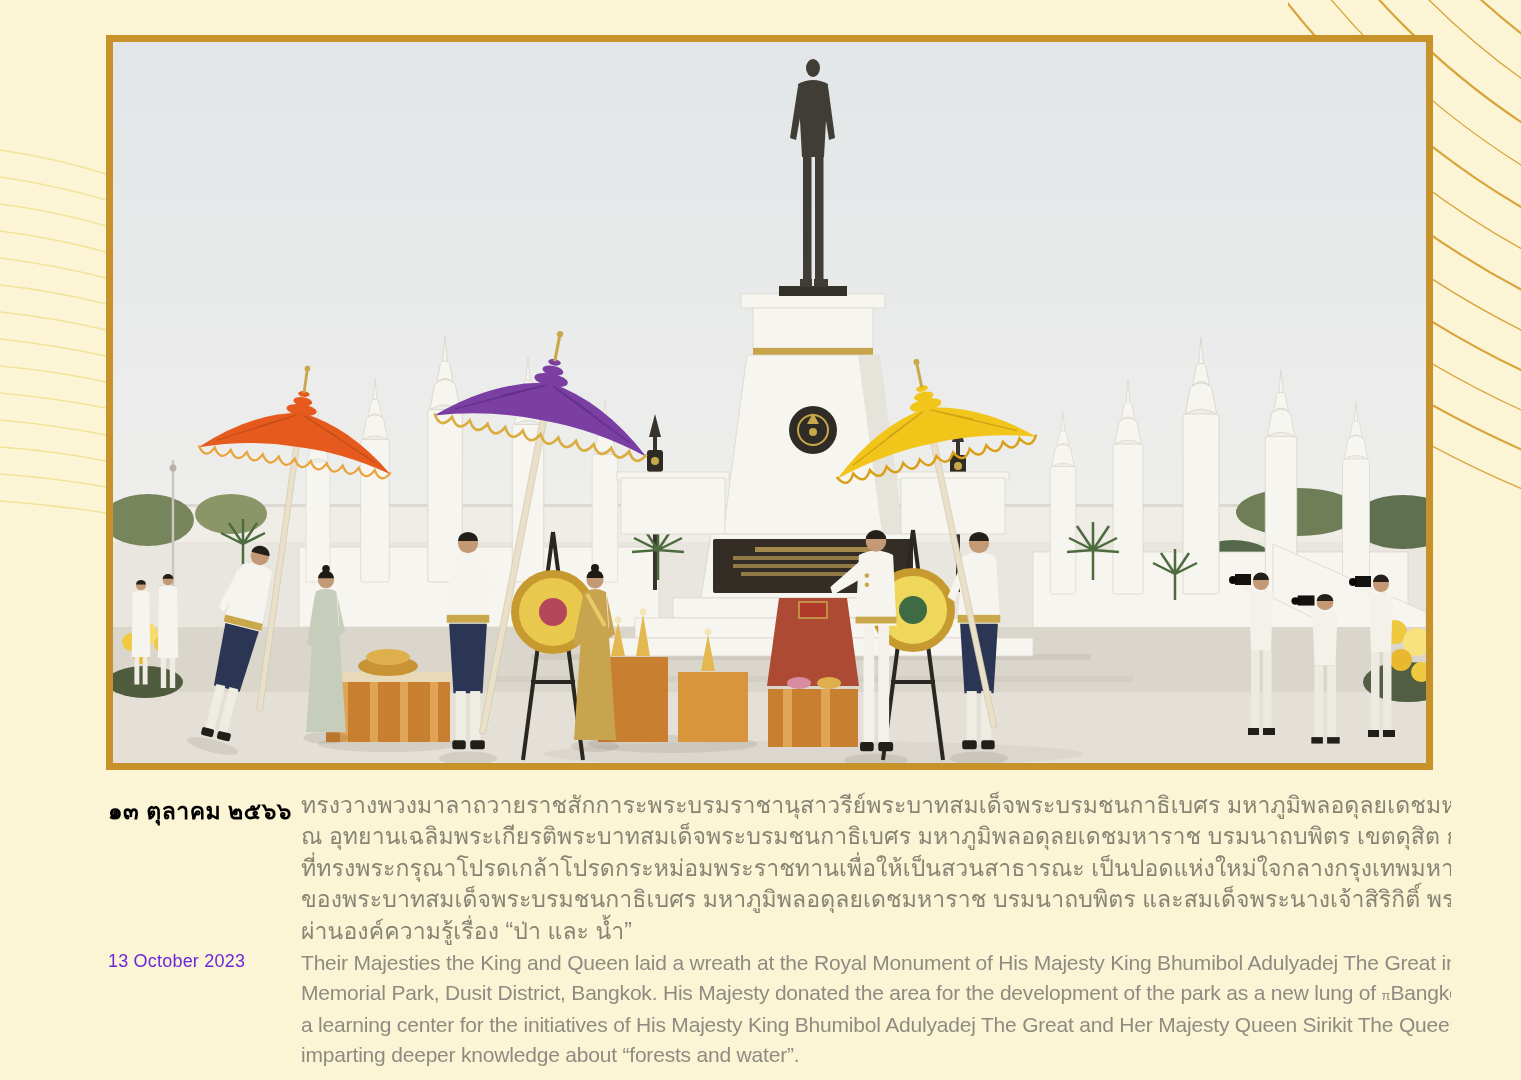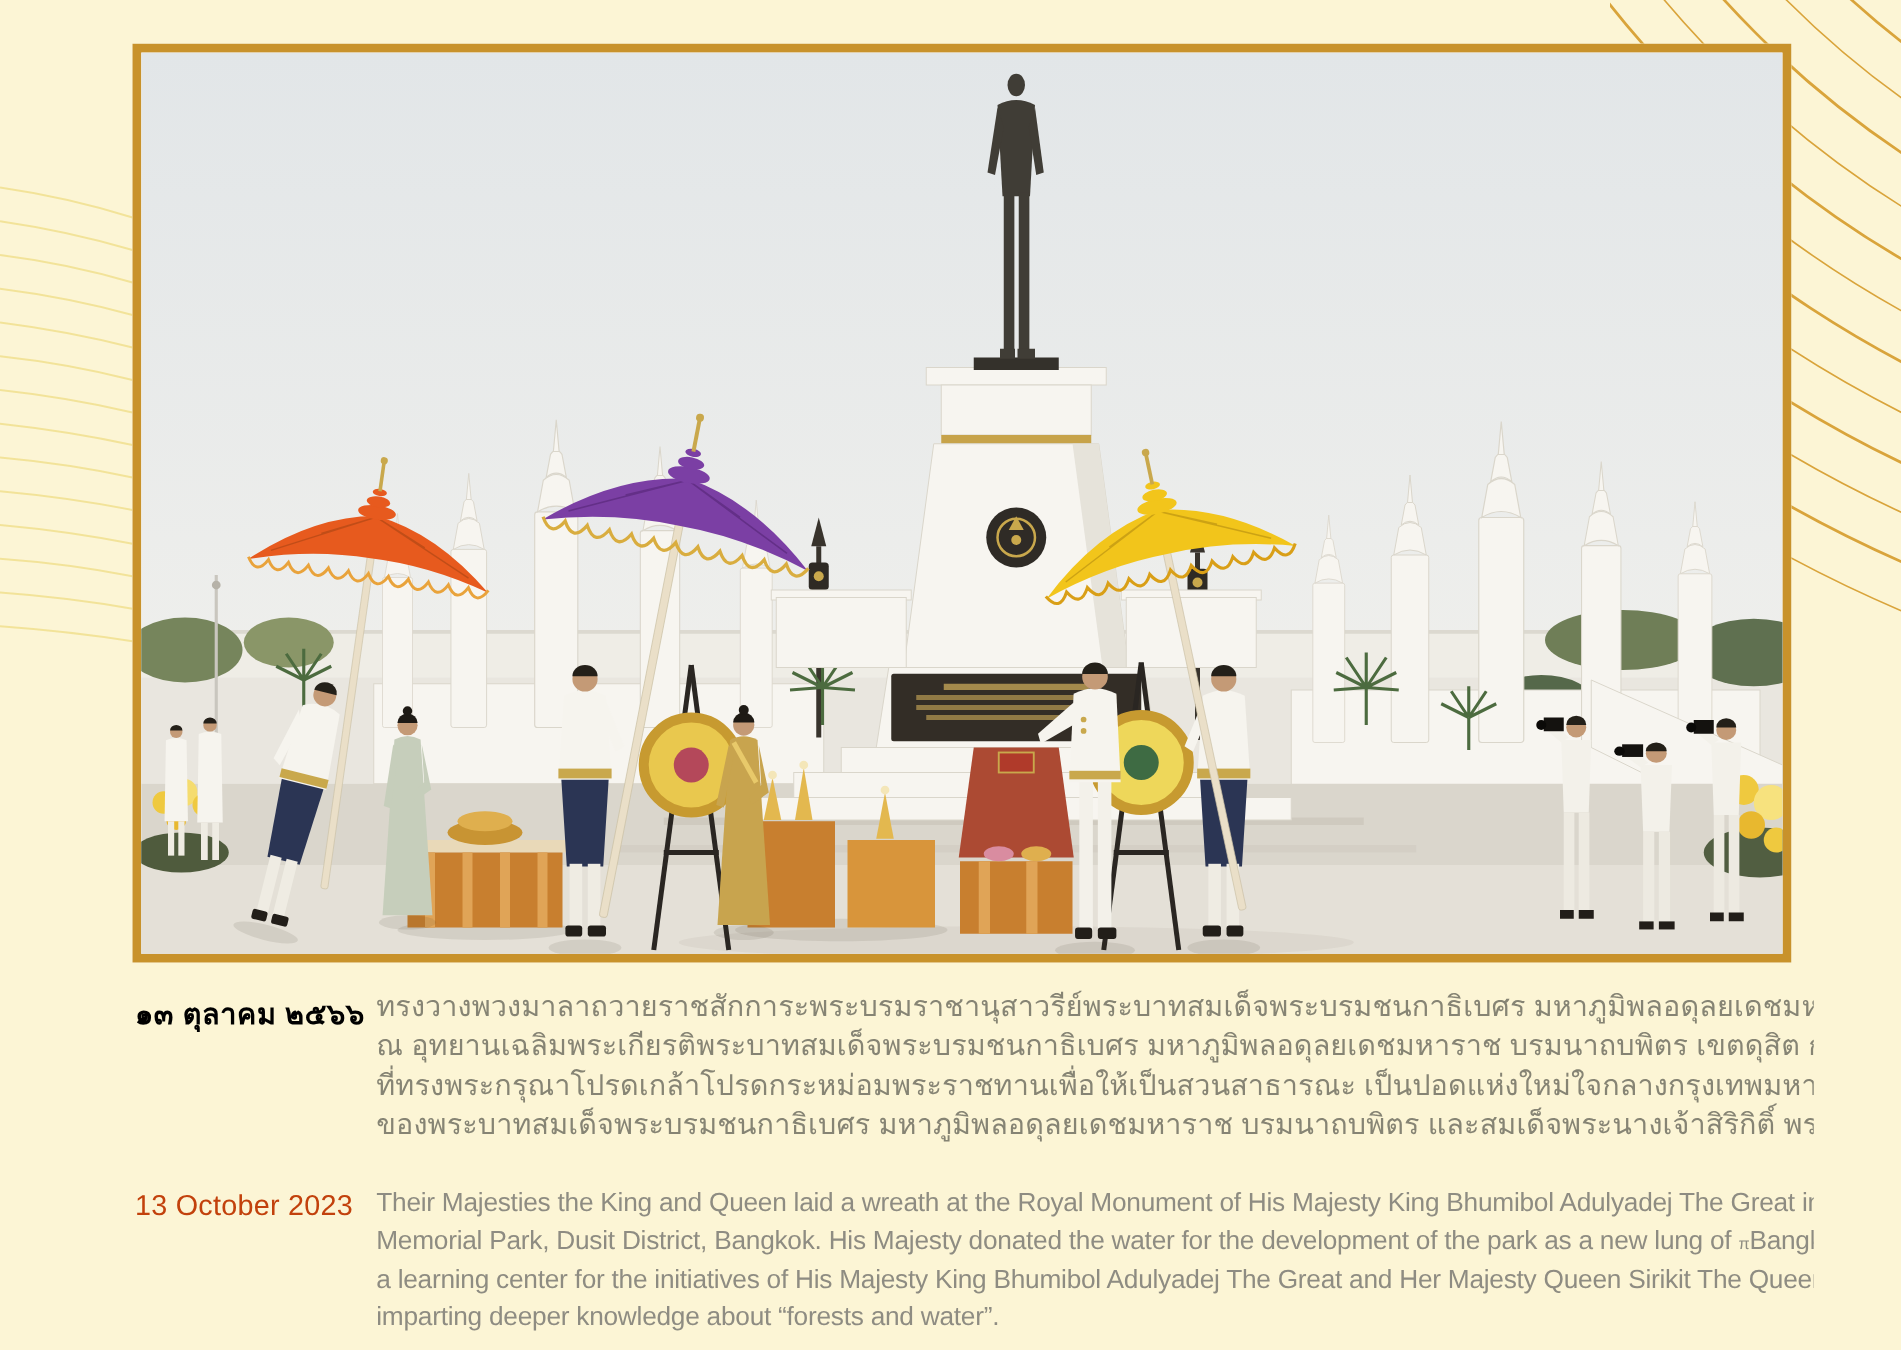--- a/index.html
+++ b/index.html
@@ -16,21 +16,21 @@
   }
   .photo-frame svg{display:block;}
   .cap{position:absolute;left:0;width:1521px;z-index:2;}
   .thai-cap{top:790px;}
   .en-cap{top:948px;}
   .cap-date{
     position:absolute;left:108px;top:3px;width:185px;
     white-space:nowrap;
   }
   .thai-date{font-size:23px;font-weight:700;color:#000000;letter-spacing:.5px;}
-  .en-date{font-size:23px;font-weight:400;color:#c2410c;letter-spacing:.2px;}
+  .en-date{font-size:18px;font-weight:400;color:#6d28d9;letter-spacing:.2px;}
   .cap-body{position:absolute;left:301px;width:1150px;overflow:hidden;}
   .cap-line{white-space:nowrap;}
   .thai-cap .cap-line{
     font-size:23px;line-height:31.4px;color:#868474;letter-spacing:.1px;
   }
   .en-cap .cap-line{
     font-size:21px;line-height:29.6px;color:#8E8C82;letter-spacing:-.2px;
   }
   .artifact{font-size:13px;}
   
@@ -493,24 +493,25 @@
 </svg>
 </div>
 
 <div class="cap thai-cap">
   <div class="cap-date thai-date">๑๓ ตุลาคม ๒๕๖๖</div>
   <div class="cap-body">
     <div class="cap-line">ทรงวางพวงมาลาถวายราชสักการะพระบรมราชานุสาวรีย์พระบาทสมเด็จพระบรมชนกาธิเบศร มหาภูมิพลอดุลยเดชมหาราช บรมนาถบพิตร</div>
     <div class="cap-line">ณ อุทยานเฉลิมพระเกียรติพระบาทสมเด็จพระบรมชนกาธิเบศร มหาภูมิพลอดุลยเดชมหาราช บรมนาถบพิตร เขตดุสิต กรุงเทพมหานคร  ซึ่งสร้างขึ้นบนพื้นที่</div>
     <div class="cap-line">ที่ทรงพระกรุณาโปรดเกล้าโปรดกระหม่อมพระราชทานเพื่อให้เป็นสวนสาธารณะ เป็นปอดแห่งใหม่ใจกลางกรุงเทพมหานคร และเป็นแหล่งเรียนรู้แนวพระราชดำริ</div>
     <div class="cap-line">ของพระบาทสมเด็จพระบรมชนกาธิเบศร มหาภูมิพลอดุลยเดชมหาราช บรมนาถบพิตร และสมเด็จพระนางเจ้าสิริกิติ์ พระบรมราชินีนาถ พระบรมราชชนนีพันปีหลวง</div>
+    <div class="cap-line">ผ่านองค์ความรู้เรื่อง “ป่า และ น้ำ”</div>
   </div>
 </div>
 
 <div class="cap en-cap">
   <div class="cap-date en-date">13 October 2023</div>
   <div class="cap-body">
     <div class="cap-line">Their Majesties the King and Queen laid a wreath at the Royal Monument of His Majesty King Bhumibol Adulyadej The Great in the King Rama IX</div>
-    <div class="cap-line"><span>Memorial Park, Dusit District, Bangkok. His Majesty donated the water for the development of the park as a new lung of </span><span class="artifact">π</span><span>Bangkok and as</span></div>
+    <div class="cap-line"><span>Memorial Park, Dusit District, Bangkok. His Majesty donated the area for the development of the park as a new lung of </span><span class="artifact">π</span><span>Bangkok and as</span></div>
     <div class="cap-line">a learning center for the initiatives of His Majesty King Bhumibol Adulyadej The Great and Her Majesty Queen Sirikit The Queen Mother,</div>
     <div class="cap-line">imparting deeper knowledge about “forests and water”.</div>
   </div>
 </div>
 
 </body></html>

